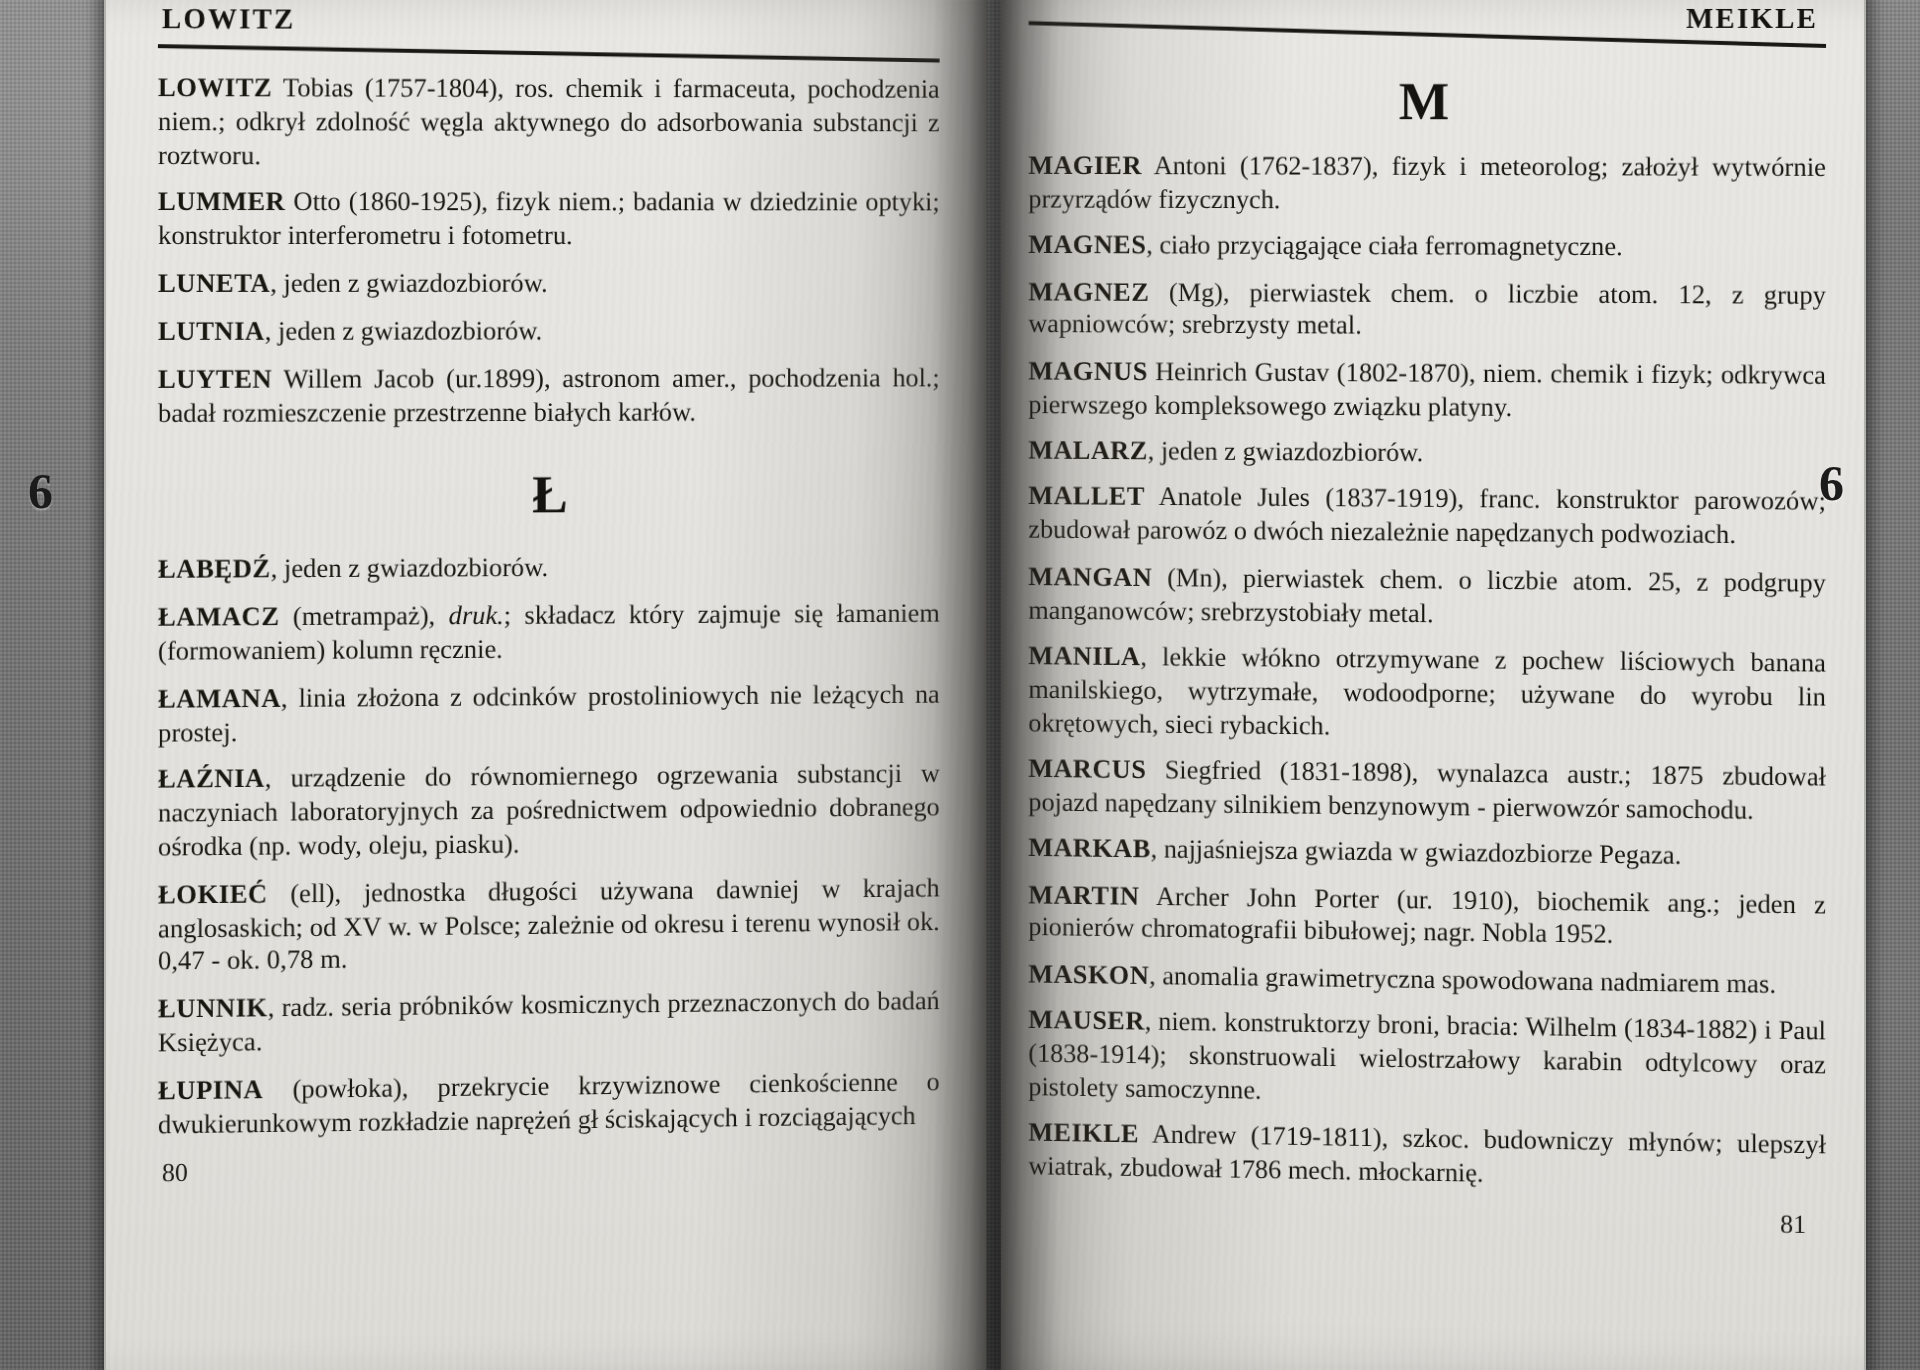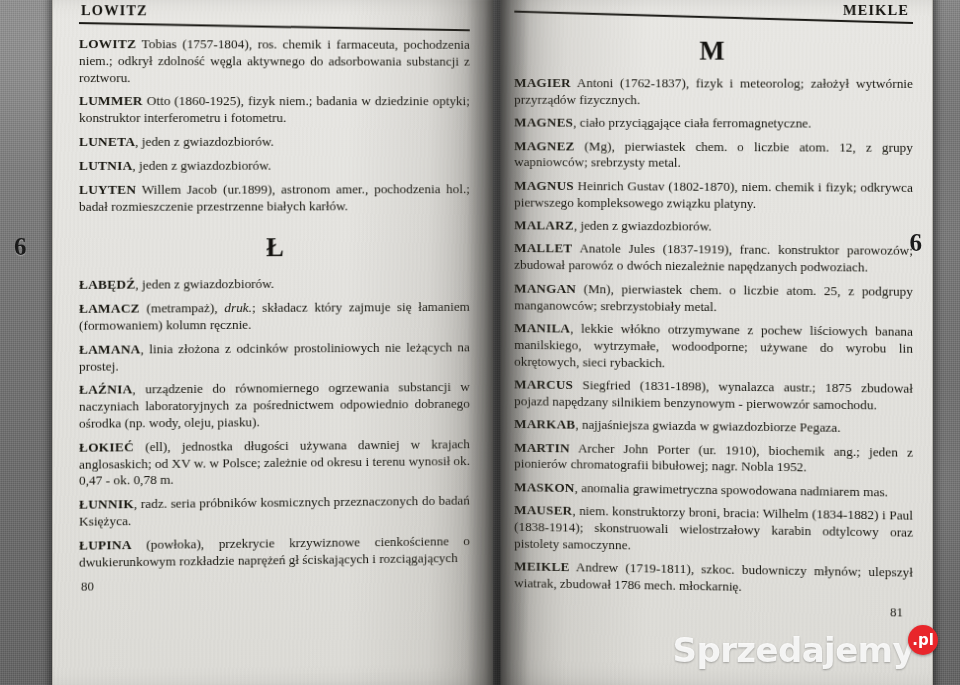--- a/index.html
+++ b/index.html
@@ -271,18 +271,14 @@
 
         <div class="folio" id="folio-right">81</div>
       </div>
 
       <div class="gutter-fade" id="fade-right"></div>
     </div>
 
     <div id="gutter"></div>
   </div>
 
-  <div id="watermark">
-    <span id="watermark-text">Sprzedajemy</span>
-    <span id="watermark-badge">.pl</span>
-  </div>
 
 </div>
 
 </body></html>

